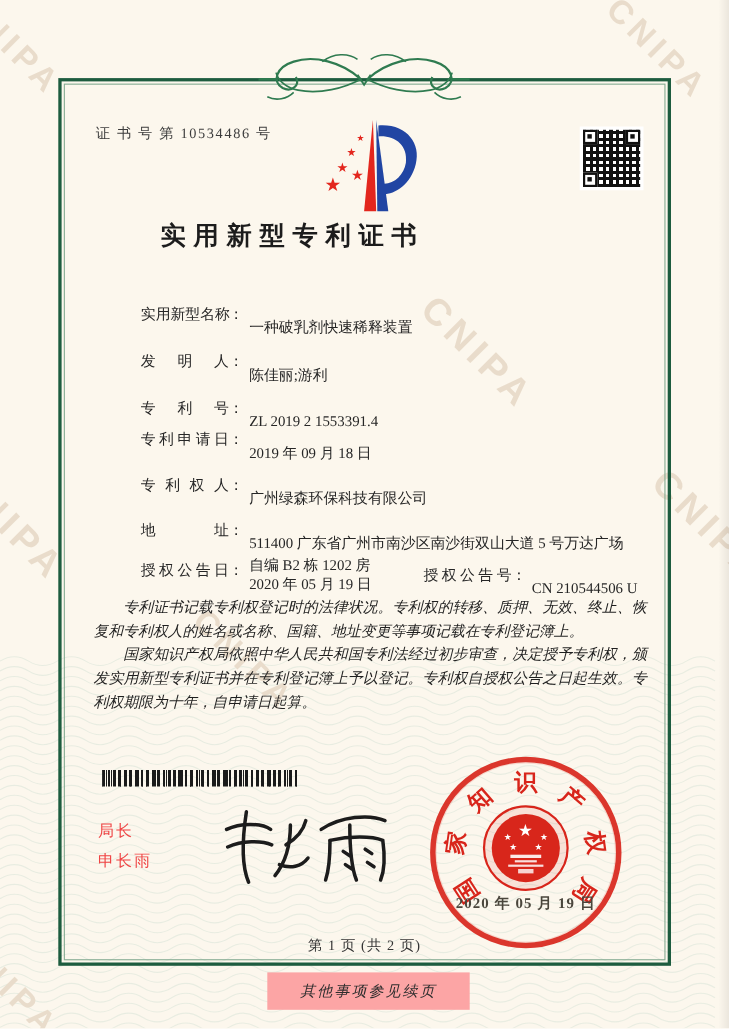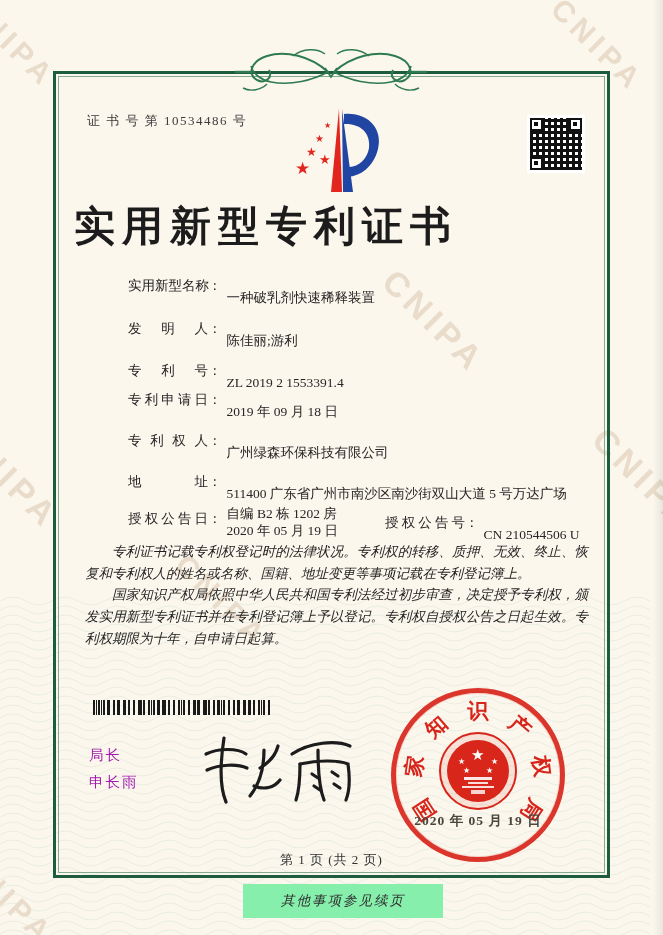--- a/index.html
+++ b/index.html
@@ -55,21 +55,21 @@
     position:absolute;left:3px;top:3px;right:3px;bottom:3px;
     background:
       repeating-linear-gradient(0deg,#111 0 3px,transparent 3px 6px),
       repeating-linear-gradient(90deg,#111 0 3px,#fff 3px 6px);
   }
   .qr-finder{position:absolute;width:13px;height:13px;border:2.5px solid #111;background:#fff;box-sizing:border-box;}
   .qr-finder::after{content:"";position:absolute;left:2px;top:2px;width:4px;height:4px;background:#111;}
   .qr-f-tl{left:3px;top:3px;} .qr-f-tr{right:3px;top:3px;} .qr-f-bl{left:3px;bottom:3px;}
   .title{
     position:absolute;left:0;top:199px;width:525px;
-    text-align:center;font-size:41px;font-weight:bold;
+    text-align:center;font-size:23px;font-weight:bold;
     letter-spacing:7px;text-indent:7px;color:#1c1c1c;
   }
   
   .frow{position:absolute;left:88px;font-size:13.5px;line-height:20px;color:#262626;white-space:nowrap;}
   .f-label{display:inline-block;width:80px;text-align:justify;text-align-last:justify;vertical-align:top;margin-left:40px;}
   .f-colon{display:inline-block;vertical-align:top;}
   .f-value{display:inline-block;margin-left:5px;vertical-align:top;white-space:pre-line;margin-top:12px;}
   .f-value.wrap{width:416px;white-space:pre-line;}
   .pair2{position:absolute;left:257px;top:4px;}
   
@@ -84,21 +84,21 @@
     position:absolute;left:93px;top:700px;width:178px;height:15px;
     background:
       repeating-linear-gradient(90deg,#1a1a1a 0 2px,transparent 2px 5px),
       repeating-linear-gradient(90deg,#1a1a1a 0 1px,transparent 1px 8px),
       repeating-linear-gradient(90deg,transparent 0 3px,#1a1a1a 3px 4px,transparent 4px 11px);
   }
   
   .signer-role,.signer-name{
     position:absolute;left:89px;
     font-family:"Liberation Sans","DejaVu Sans",sans-serif;
-    font-size:14.5px;color:#a21caf;letter-spacing:2px;
+    font-size:14.5px;color:#ef4444;letter-spacing:2px;
   }
   .signer-role{top:746px;}
   .signer-name{top:773px;}
   .signature{position:absolute;left:188px;top:726px;}
   
   .seal{position:absolute;left:391px;top:688px;width:174px;height:174px;}
   .seal-ring{
     position:absolute;left:0;top:0;right:0;bottom:0;
     border:5px solid rgba(216,37,27,.92);border-radius:50%;
     box-shadow:0 0 0 1px rgba(216,37,27,.15) inset;
@@ -113,22 +113,22 @@
     position:absolute;left:0;top:124px;width:100%;
     text-align:center;font-size:13.5px;font-weight:bold;
     color:#4a463c;letter-spacing:1px;white-space:nowrap;
   }
   
   .page-info{
     position:absolute;left:0;top:851px;width:663px;text-align:center;
     font-size:13px;color:#333;letter-spacing:1px;
   }
   .note-strip{
-    position:absolute;left:243px;top:884px;width:200px;height:34px;
-    background:#86efac;
+    position:absolute;left:243px;top:884px;width:184px;height:34px;
+    background:#fca5a5;
     text-align:center;line-height:34px;
     font-size:13.5px;font-style:italic;color:#2e2e2e;letter-spacing:2px;
   }
 </style>
 </head>
 <body>
 
 <div class="page">
 
   <svg class="waves" width="663" height="339" viewBox="0 0 663 339" aria-hidden="true">

